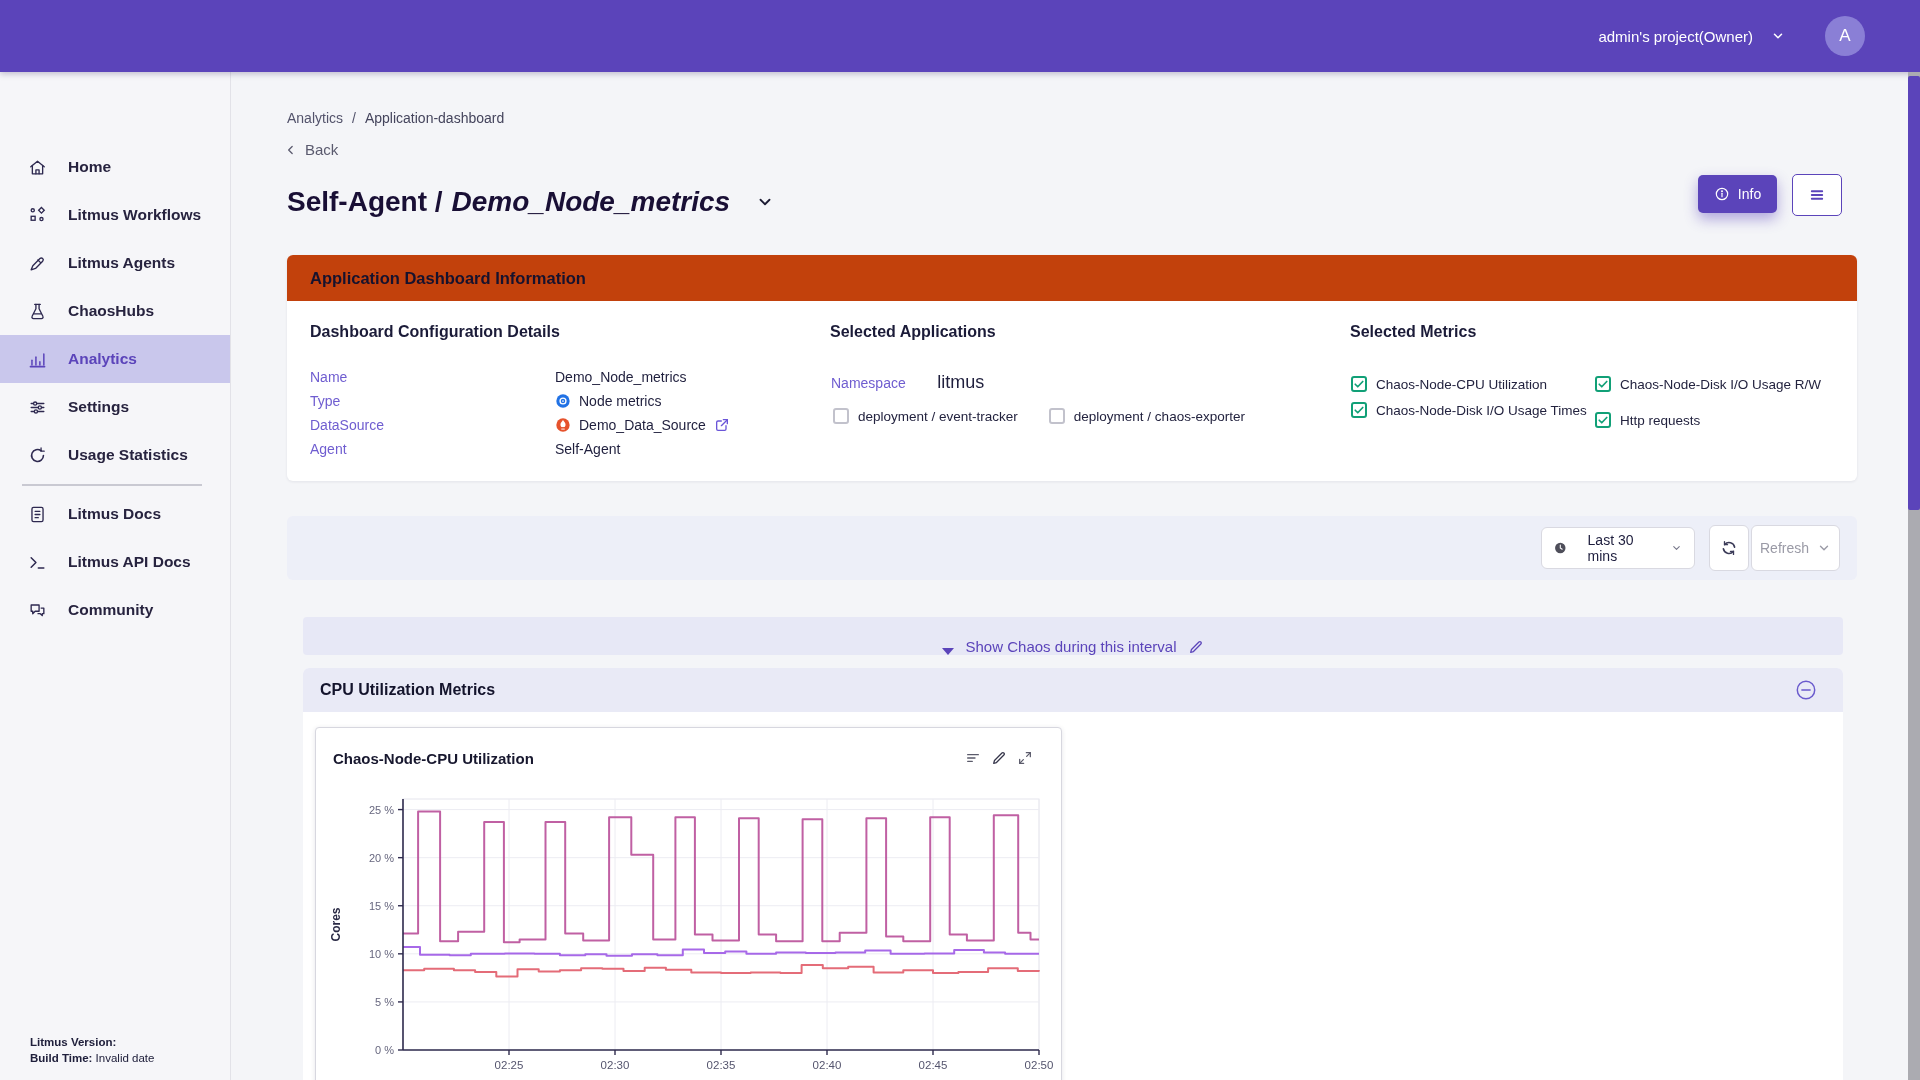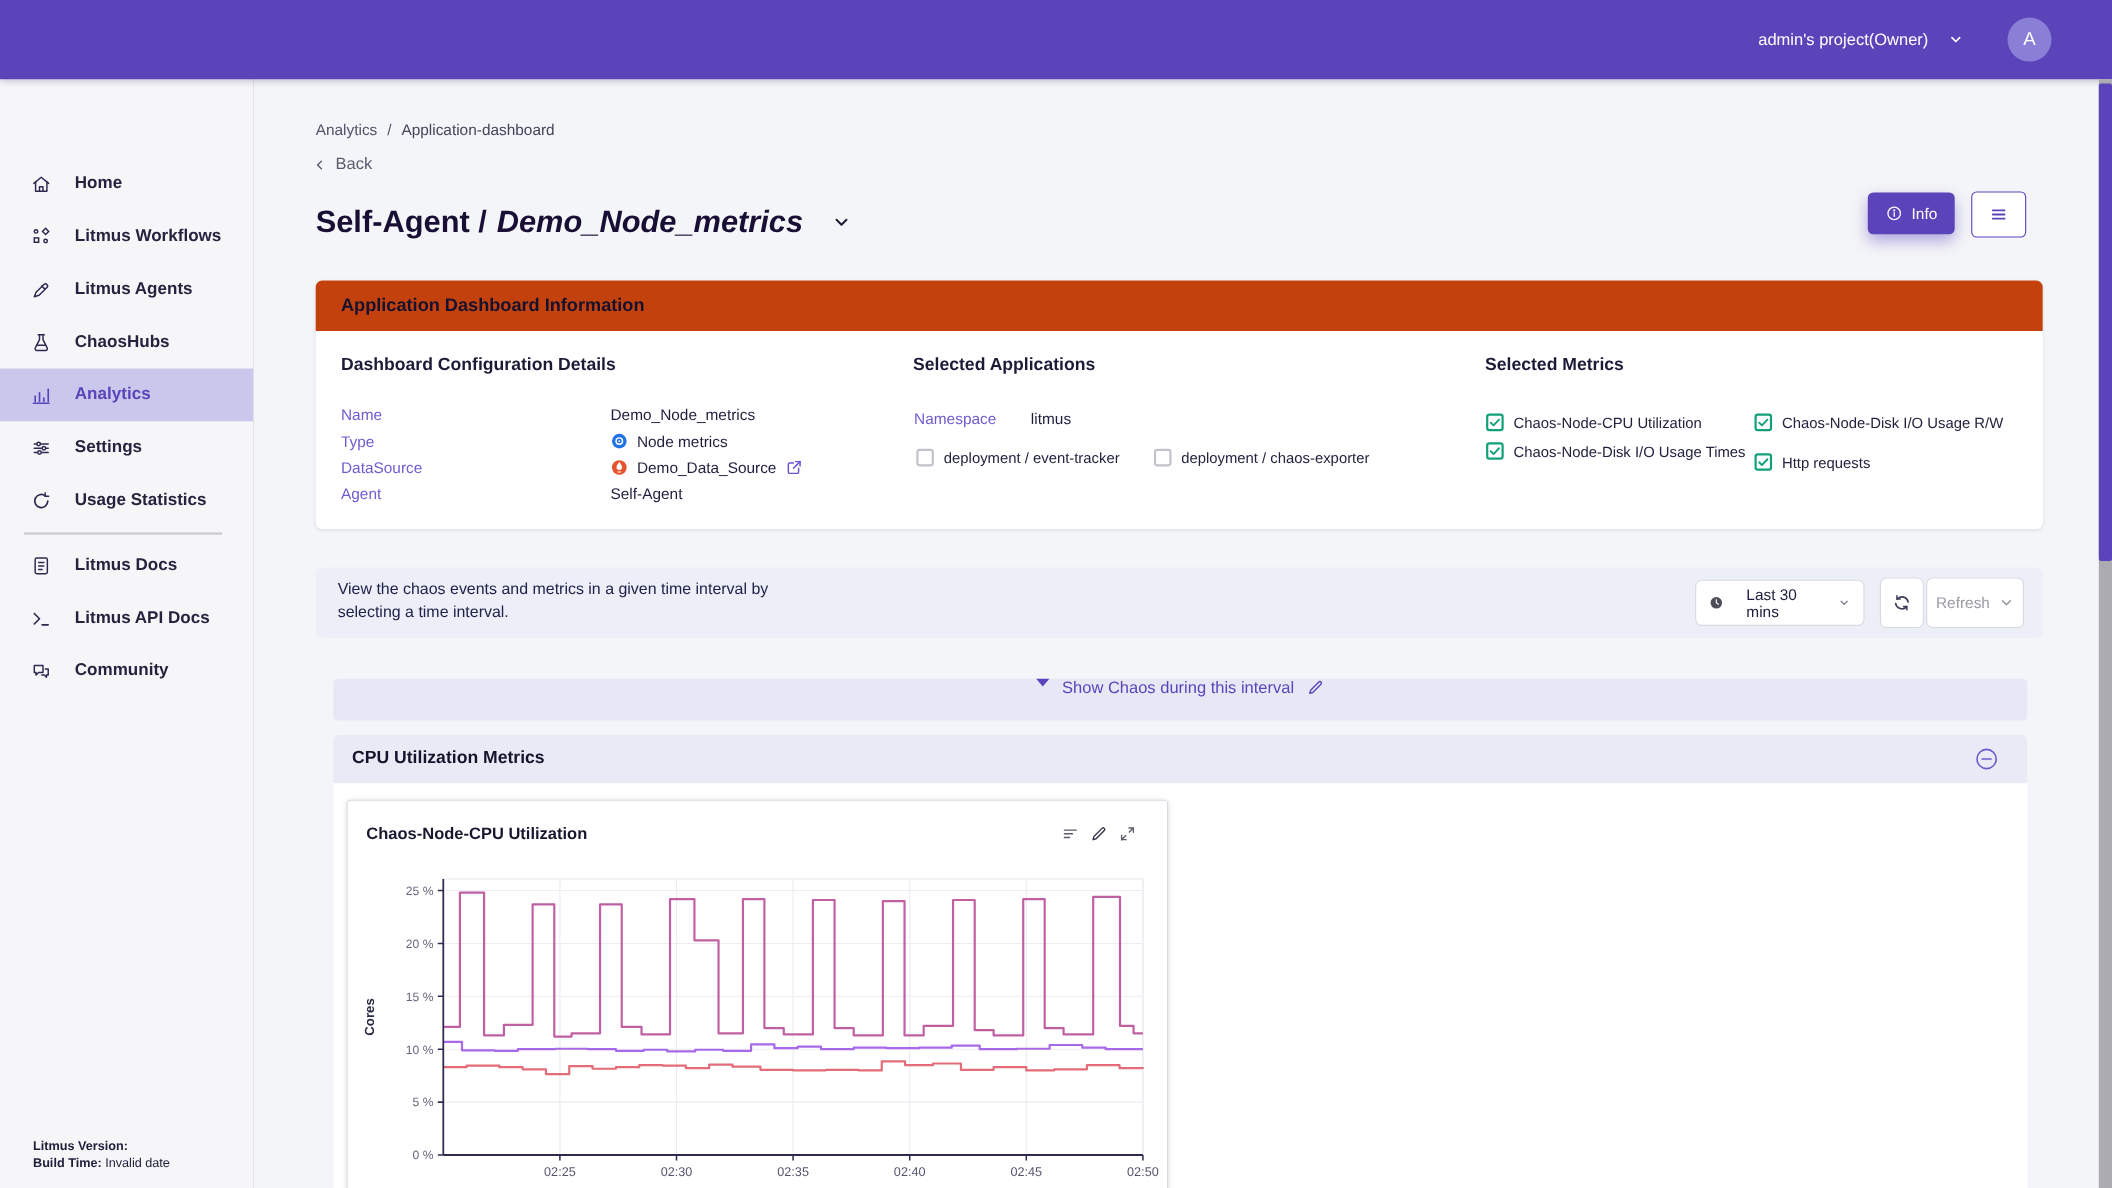--- a/index.html
+++ b/index.html
@@ -53,38 +53,38 @@
   .panel1{position:absolute;left:287px;top:255px;width:1570px;height:226px;background:#fff;border-radius:6px;
     box-shadow:0 1px 3px rgba(20,20,60,.08);}
   .panel1-head{position:absolute;left:0;top:0;width:100%;height:46px;background:#c2410c;
     border-radius:6px 6px 0 0;display:flex;align-items:center;}
   .panel1-head span{margin-left:23px;font-size:16.5px;font-weight:700;color:#16122e;}
   .col-title{position:absolute;font-size:16px;font-weight:700;color:#1b1b38;}
   .cfg-row{position:absolute;display:flex;font-size:14px;}
   .cfg-label{width:245px;color:#6f5dd0;}
   .cfg-value{color:#1f1f3d;display:flex;align-items:center;gap:8px;}
   .ns-label{color:#6f5dd0;font-size:14px;}
-  .ns-value{color:#1f1f3d;font-size:14px;margin-left:27px;}
+  .ns-value{color:#1f1f3d;font-size:18px;margin-left:27px;}
   .cb-row{position:absolute;display:flex;align-items:center;gap:9px;font-size:13.5px;color:#23233f;}
   .cb{width:16px;height:16px;border:2px solid #c2c2cc;border-radius:3px;background:#fff;box-sizing:border-box;flex:0 0 auto;}
   .cb.on{border-color:#11a077;display:flex;align-items:center;justify-content:center;color:#11a077;}
 
   
   .panel2{position:absolute;left:287px;top:516px;width:1570px;height:64px;background:#edeff8;border-radius:6px;}
   .interval-desc{position:absolute;left:20px;top:10px;width:445px;font-size:14.5px;line-height:21px;color:#22224a;}
   .btn-white{position:absolute;background:#fff;border:1px solid #d9d9e1;border-radius:6px;box-sizing:border-box;
     display:flex;align-items:center;cursor:pointer;font-family:inherit;font-size:14px;}
   .time-btn{left:1254px;top:11px;width:154px;height:42px;gap:21px;padding:0 12px;color:#1d1d3d;}
   .time-btn .chev{margin-left:auto;color:#77778a;}
   .refresh-ic-btn{left:1422px;top:9px;width:40px;height:46px;justify-content:center;color:#3b3b58;}
   .refresh-dd{left:1464px;top:9px;width:89px;height:46px;justify-content:center;gap:8px;color:#9a9aa6;}
 
   
   .chaos-bar{position:absolute;left:303px;top:617px;width:1540px;height:38px;background:#e7e8f6;border-radius:4px;
-    display:flex;align-items:flex-start;justify-content:center;gap:12px;cursor:pointer;}
+    display:flex;align-items:flex-end;justify-content:center;gap:12px;cursor:pointer;}
   .chaos-bar .lbl{color:#5b44ba;font-size:15px;font-weight:500;}
   .tri-down{width:0;height:0;border-left:6px solid transparent;border-right:6px solid transparent;border-top:7px solid #5b44ba;}
 
   
   .panel3{position:absolute;left:303px;top:668px;width:1540px;height:412px;background:#fff;border-radius:6px 6px 0 0;}
   .panel3-head{position:absolute;left:0;top:0;width:100%;height:44px;background:#e9eaf6;border-radius:6px 6px 0 0;
     display:flex;align-items:center;}
   .panel3-head span{margin-left:17px;font-size:16px;font-weight:700;color:#14142c;}
   .collapse-btn{position:absolute;right:26px;top:11px;width:22px;height:22px;color:#6a5acd;cursor:pointer;background:none;border:none;padding:0;}
 
@@ -328,21 +328,20 @@
       <span class="cb on">
           <svg width="12" height="12" viewBox="0 0 24 24" fill="none" stroke="currentColor" stroke-width="3.4" stroke-linecap="round" stroke-linejoin="round">
             <path d="M4.5 12.5l5 5L19.5 7"></path>
           </svg>
         </span>
       <span>Http requests</span>
     </div>
   </div>
 
   <div class="panel2">
-    <div class="interval-desc">View the chaos events and metrics in a given time interval by selecting a time interval.</div>
 
     <div class="btn-white time-btn">
       <svg class="ic16" viewBox="0 0 24 24">
           <circle cx="12" cy="12" r="10" fill="#4e4e5a"></circle>
           <path d="M12 6.5V12l3.6 2.4" stroke="#fff" stroke-width="2" fill="none" stroke-linecap="round"></path>
         </svg>
       <span>Last 30 mins</span>
       <svg class="chev ic14" viewBox="0 0 24 24" fill="none" stroke="currentColor" stroke-width="2.4" stroke-linecap="round" stroke-linejoin="round">
           <path d="M6 9l6 6 6-6"></path>
         </svg>

